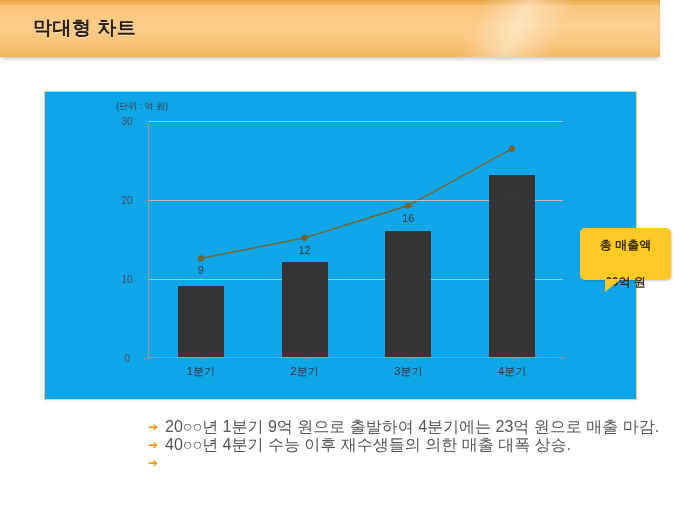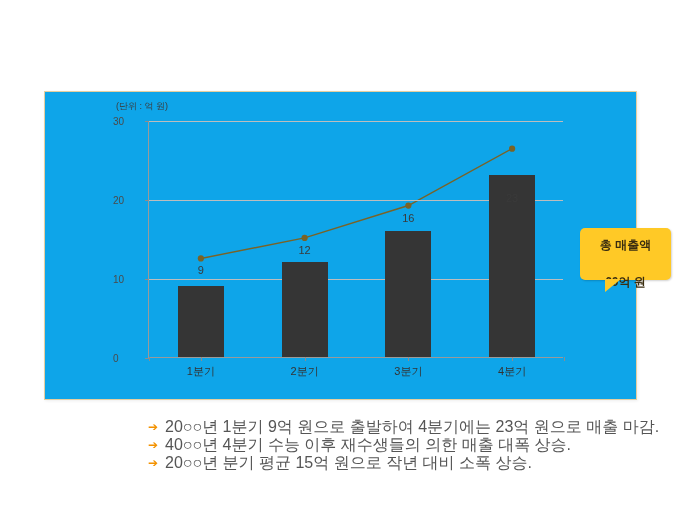--- a/index.html
+++ b/index.html
@@ -45,21 +45,21 @@
 
   
   #plot{
     position:absolute;left:103px;top:29px;width:415px;height:237px;
     border-left:1px solid #9a9a9a;border-bottom:1px solid #9a9a9a;
     box-sizing:border-box;
   }
   .gridline{position:absolute;left:0;width:100%;height:1px;background:#bdbdbd;}
   .ytick-label{
     position:absolute;right:0;font-size:10px;color:#4a4a4a;
-    transform:translateY(-50%);text-align:left;width:28px;
+    transform:translateY(-50%);text-align:center;width:28px;
   }
   .ytick-mark{position:absolute;left:-4px;width:4px;height:1px;background:#8d8d8d;}
 
   .bar{position:absolute;bottom:0;background:#353535;width:46px;}
   .bar-value{
     position:absolute;font-size:11px;color:#3a3a3a;text-align:center;width:40px;
     transform:translateX(-50%);
   }
   .xtick-mark{position:absolute;bottom:-4px;width:1px;height:4px;background:#8d8d8d;}
   .xtick-label{
@@ -93,20 +93,24 @@
   }
   .bullet-text{
     font-size:16px;color:#555;line-height:18px;white-space:nowrap;
   }
 </style>
 </head>
 <body>
 
 <div id="slide">
 
+  <div id="header-bar">
+    <div id="header-gloss"></div>
+    <div id="page-title">막대형 차트</div>
+  </div>
 
   <div id="chart-panel">
 
     <div id="unit-label">(단위 : 억 원)</div>
 
     <div id="plot">
 
       <svg id="line-layer" viewBox="0 0 415 237" preserveAspectRatio="none">
           <polyline points="51.875,137.46 155.625,116.92000000000002 259.375,84.53 363.125,27.650000000000006" fill="none" stroke="#7A6326" stroke-width="1.4"></polyline>
           <circle cx="51.875" cy="137.46" r="3.1" fill="#7A6326"></circle>
@@ -157,17 +161,16 @@
       <div class="bullet-row">
         <span class="bullet-arrow">➔</span>
         <span class="bullet-text">20○○년 1분기 9억 원으로  출발하여 4분기에는 23억 원으로 매출 마감.</span>
       </div>
       <div class="bullet-row">
         <span class="bullet-arrow">➔</span>
         <span class="bullet-text">40○○년 4분기 수능 이후 재수생들의 의한 매출 대폭 상승.</span>
       </div>
       <div class="bullet-row">
         <span class="bullet-arrow">➔</span>
-        <span class="bullet-text">20○○년 분기 평균 15억 원으로 작년 대비 소폭 상승.</span>
       </div>
     </div>
 
 </div>
 
 </body></html>

